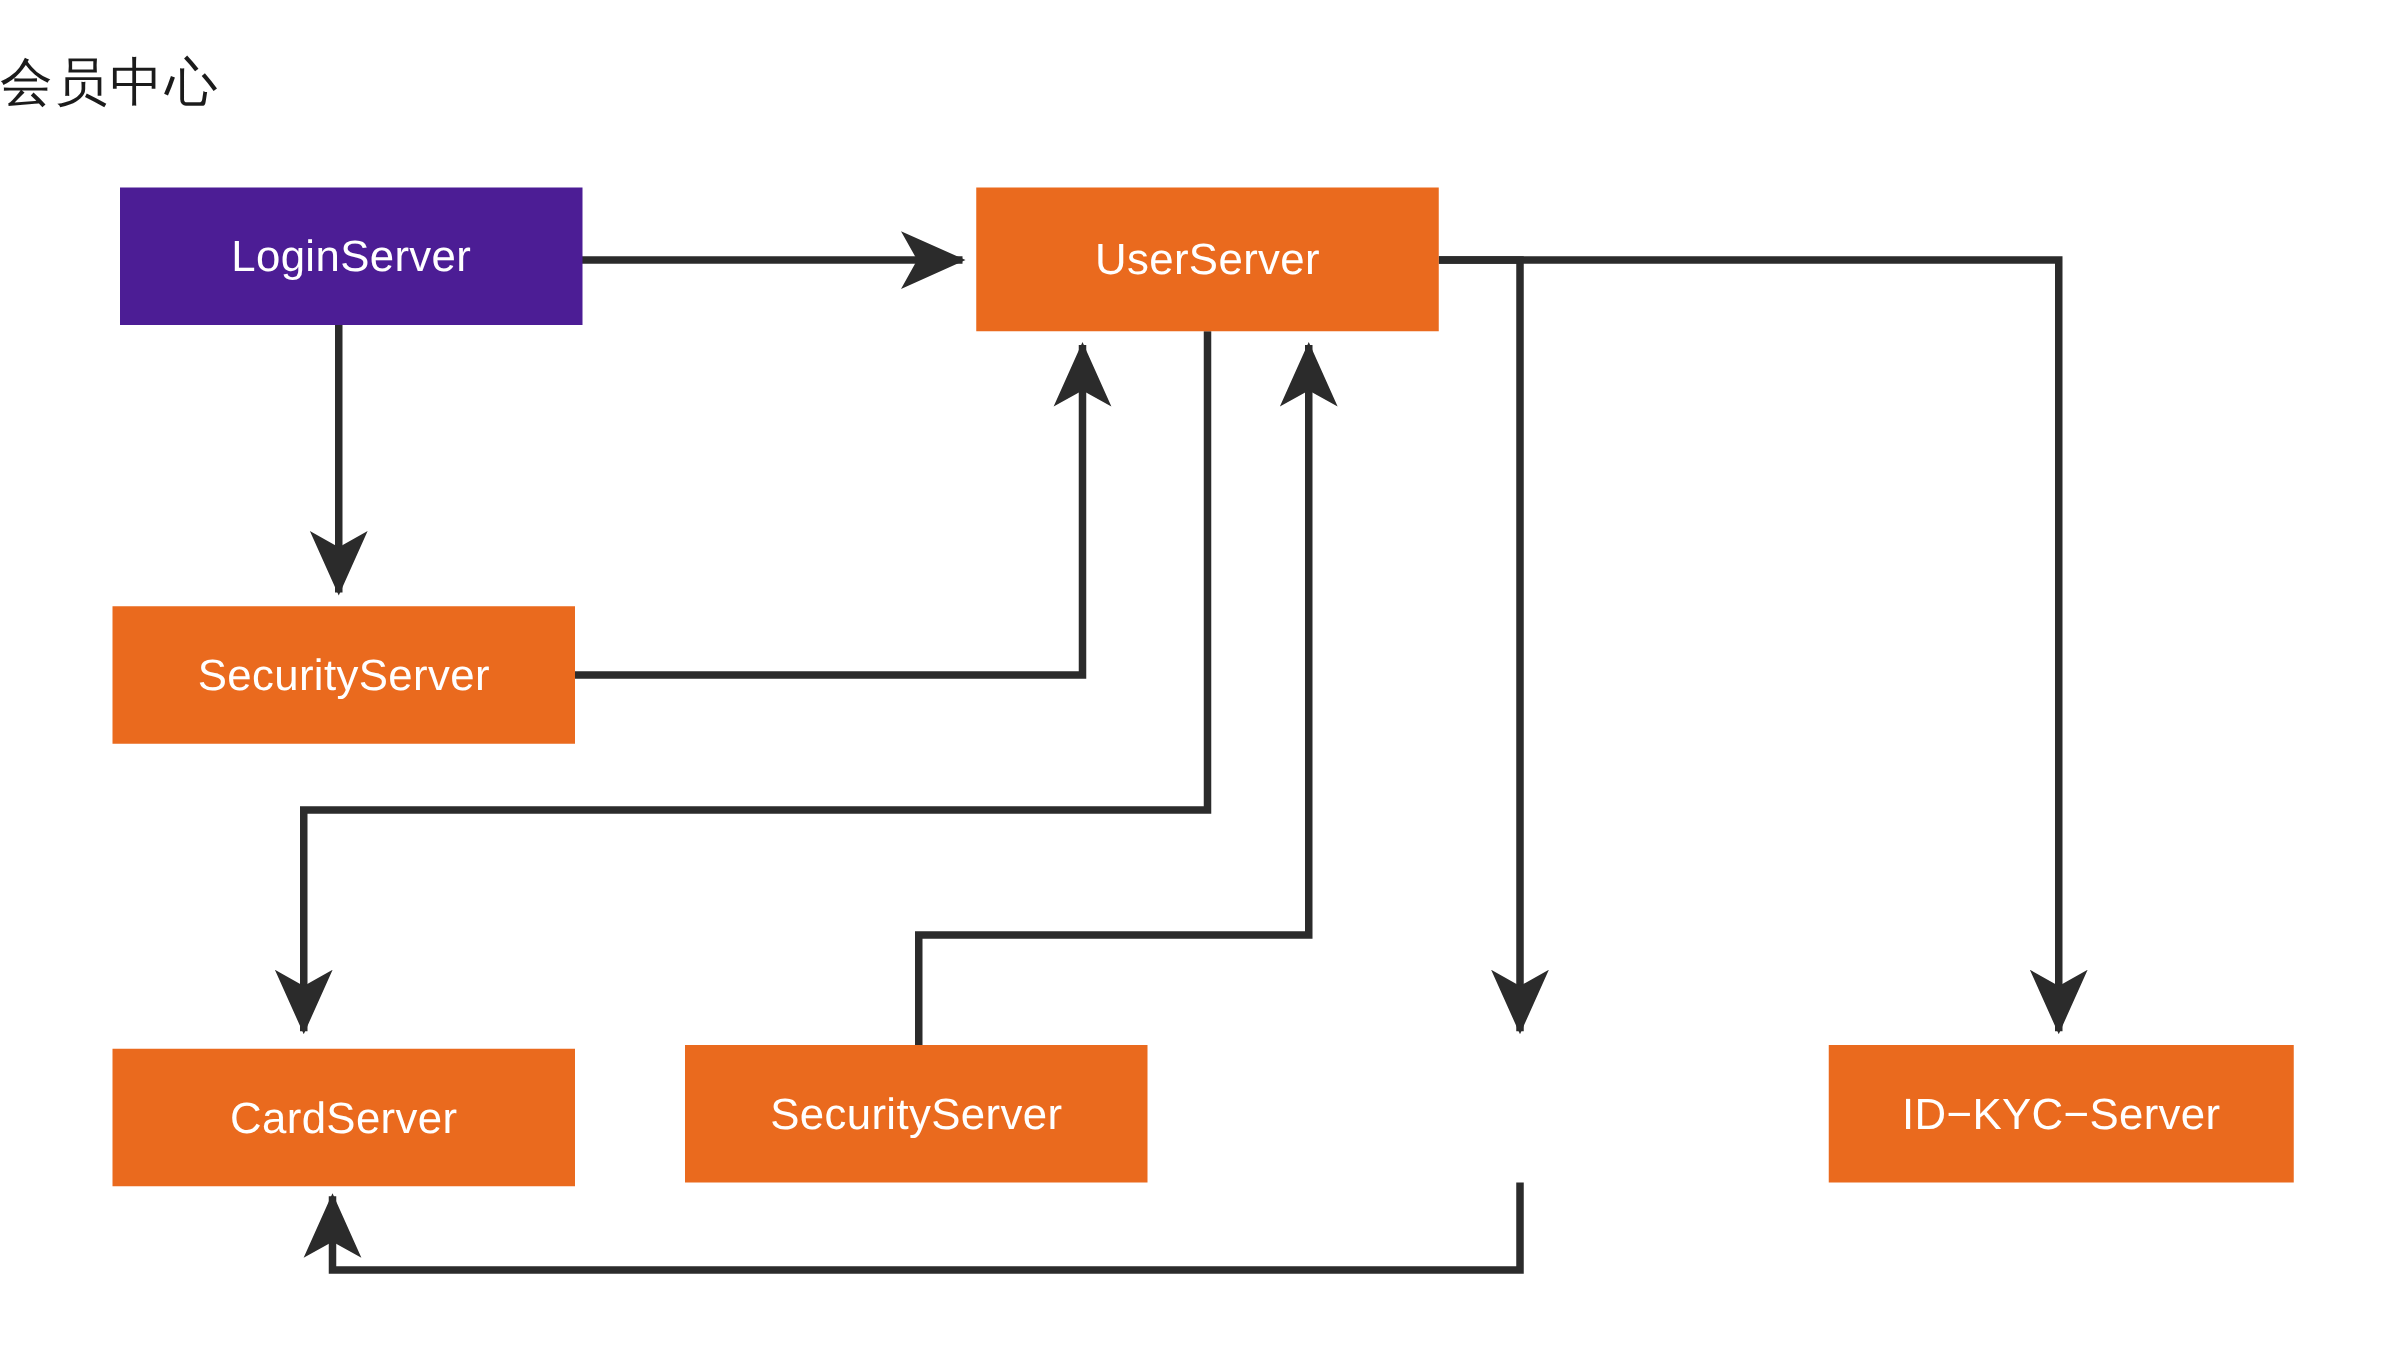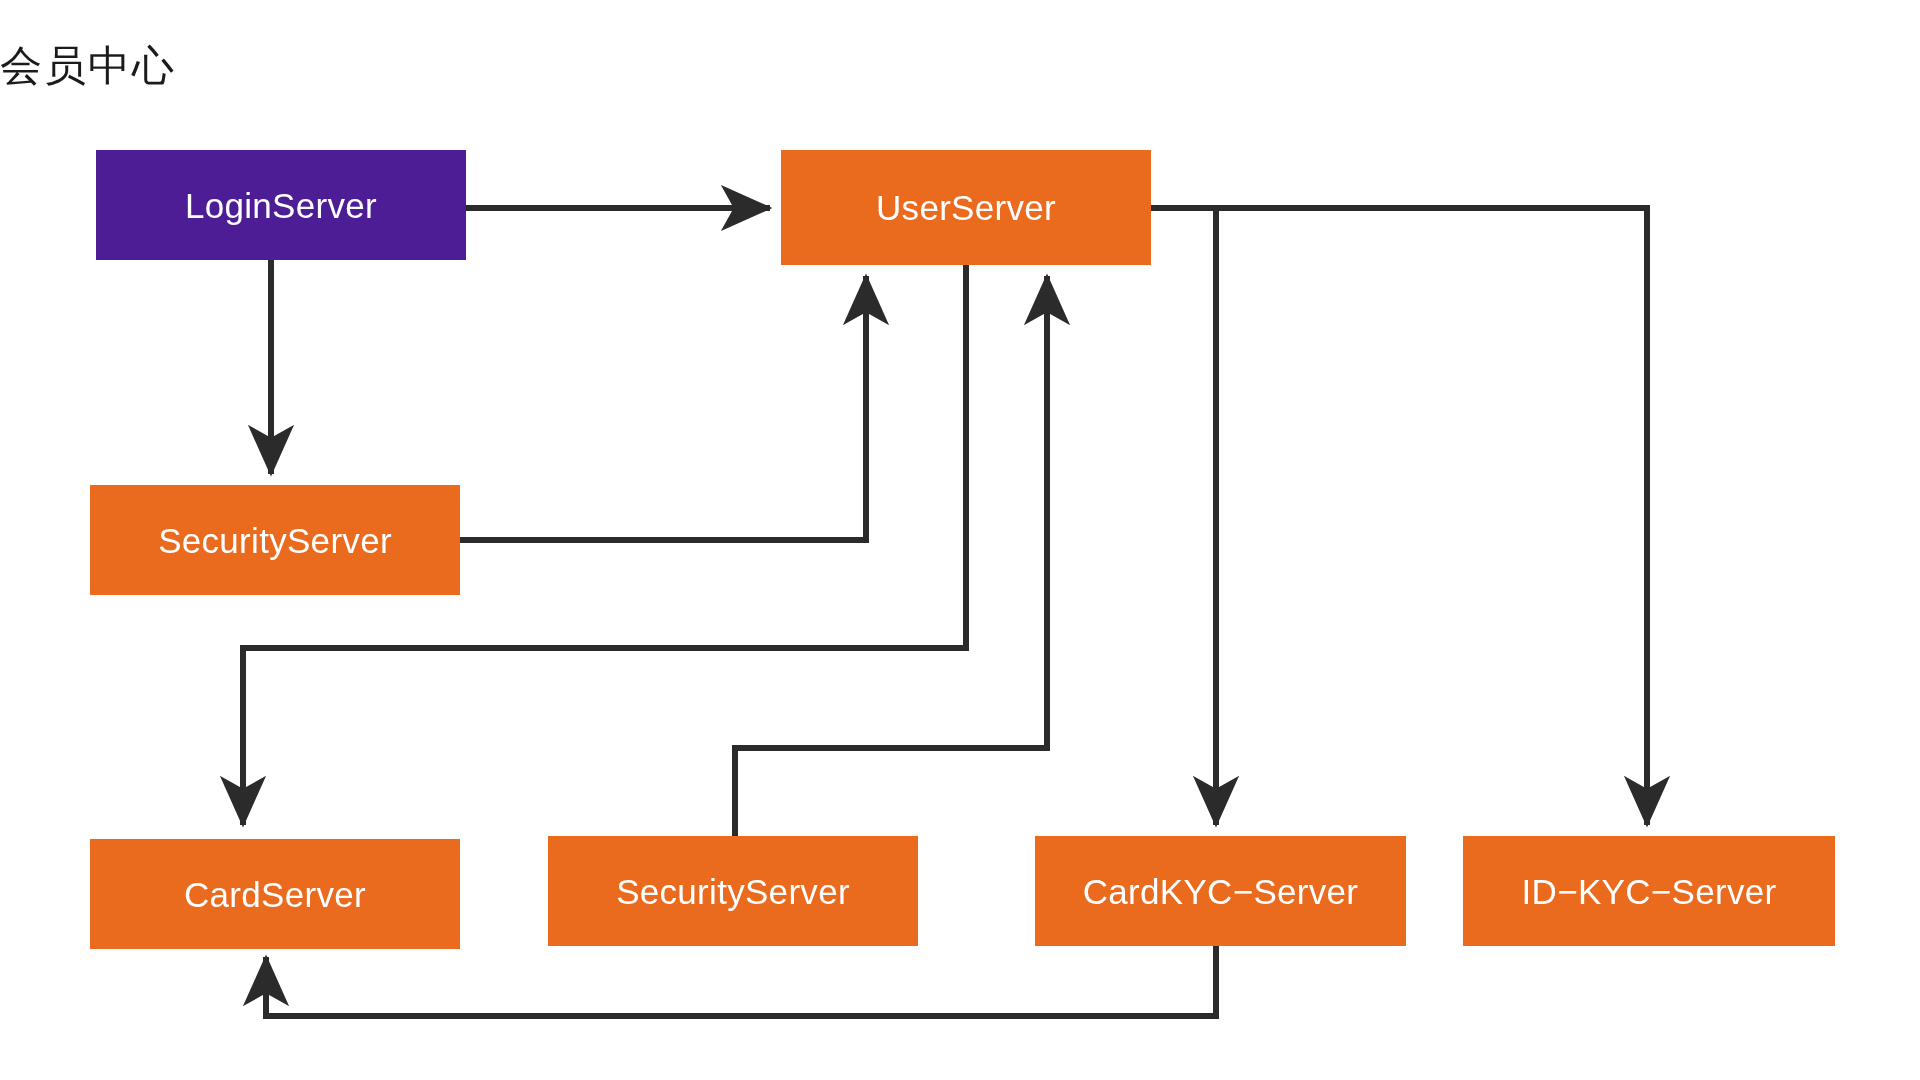--- a/index.html
+++ b/index.html
@@ -95,20 +95,17 @@
   </div>
   <div class="node" style="left: 90px; top: 485px; width: 370px; height: 110px; background: rgb(234, 106, 30); color: rgb(255, 255, 255);">
     <span>SecurityServer</span>
   </div>
   <div class="node" style="left: 90px; top: 839px; width: 370px; height: 110px; background: rgb(234, 106, 30); color: rgb(255, 255, 255);">
     <span>CardServer</span>
   </div>
   <div class="node" style="left: 548px; top: 836px; width: 370px; height: 110px; background: rgb(234, 106, 30); color: rgb(255, 255, 255);">
     <span>SecurityServer</span>
   </div>
-  <div class="node" style="left: 1035px; top: 836px; width: 371px; height: 110px; background: rgb(234, 106, 30); color: rgb(255, 255, 255);">
-    <span>CardKYC−Server</span>
-  </div>
   <div class="node" style="left: 1463px; top: 836px; width: 372px; height: 110px; background: rgb(234, 106, 30); color: rgb(255, 255, 255);">
     <span>ID−KYC−Server</span>
   </div>
 
 </div>
 
 </body></html>

